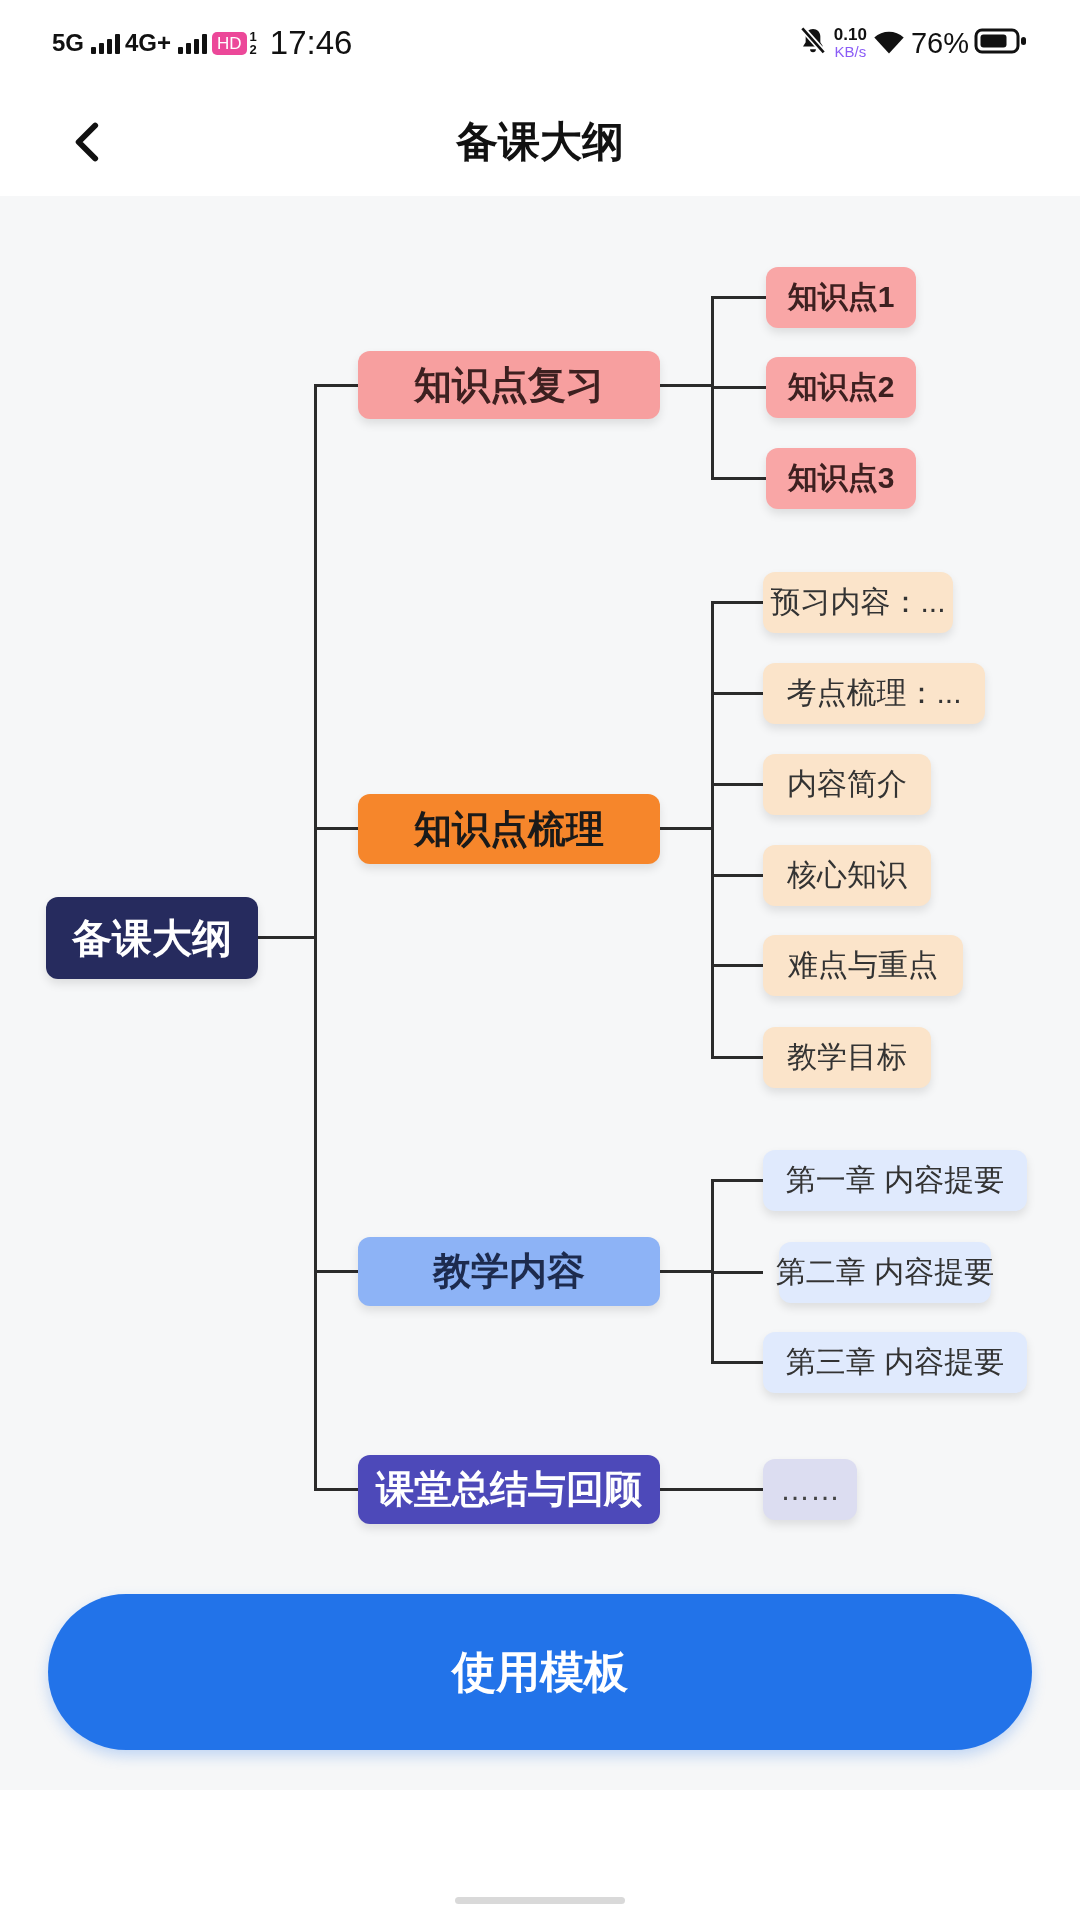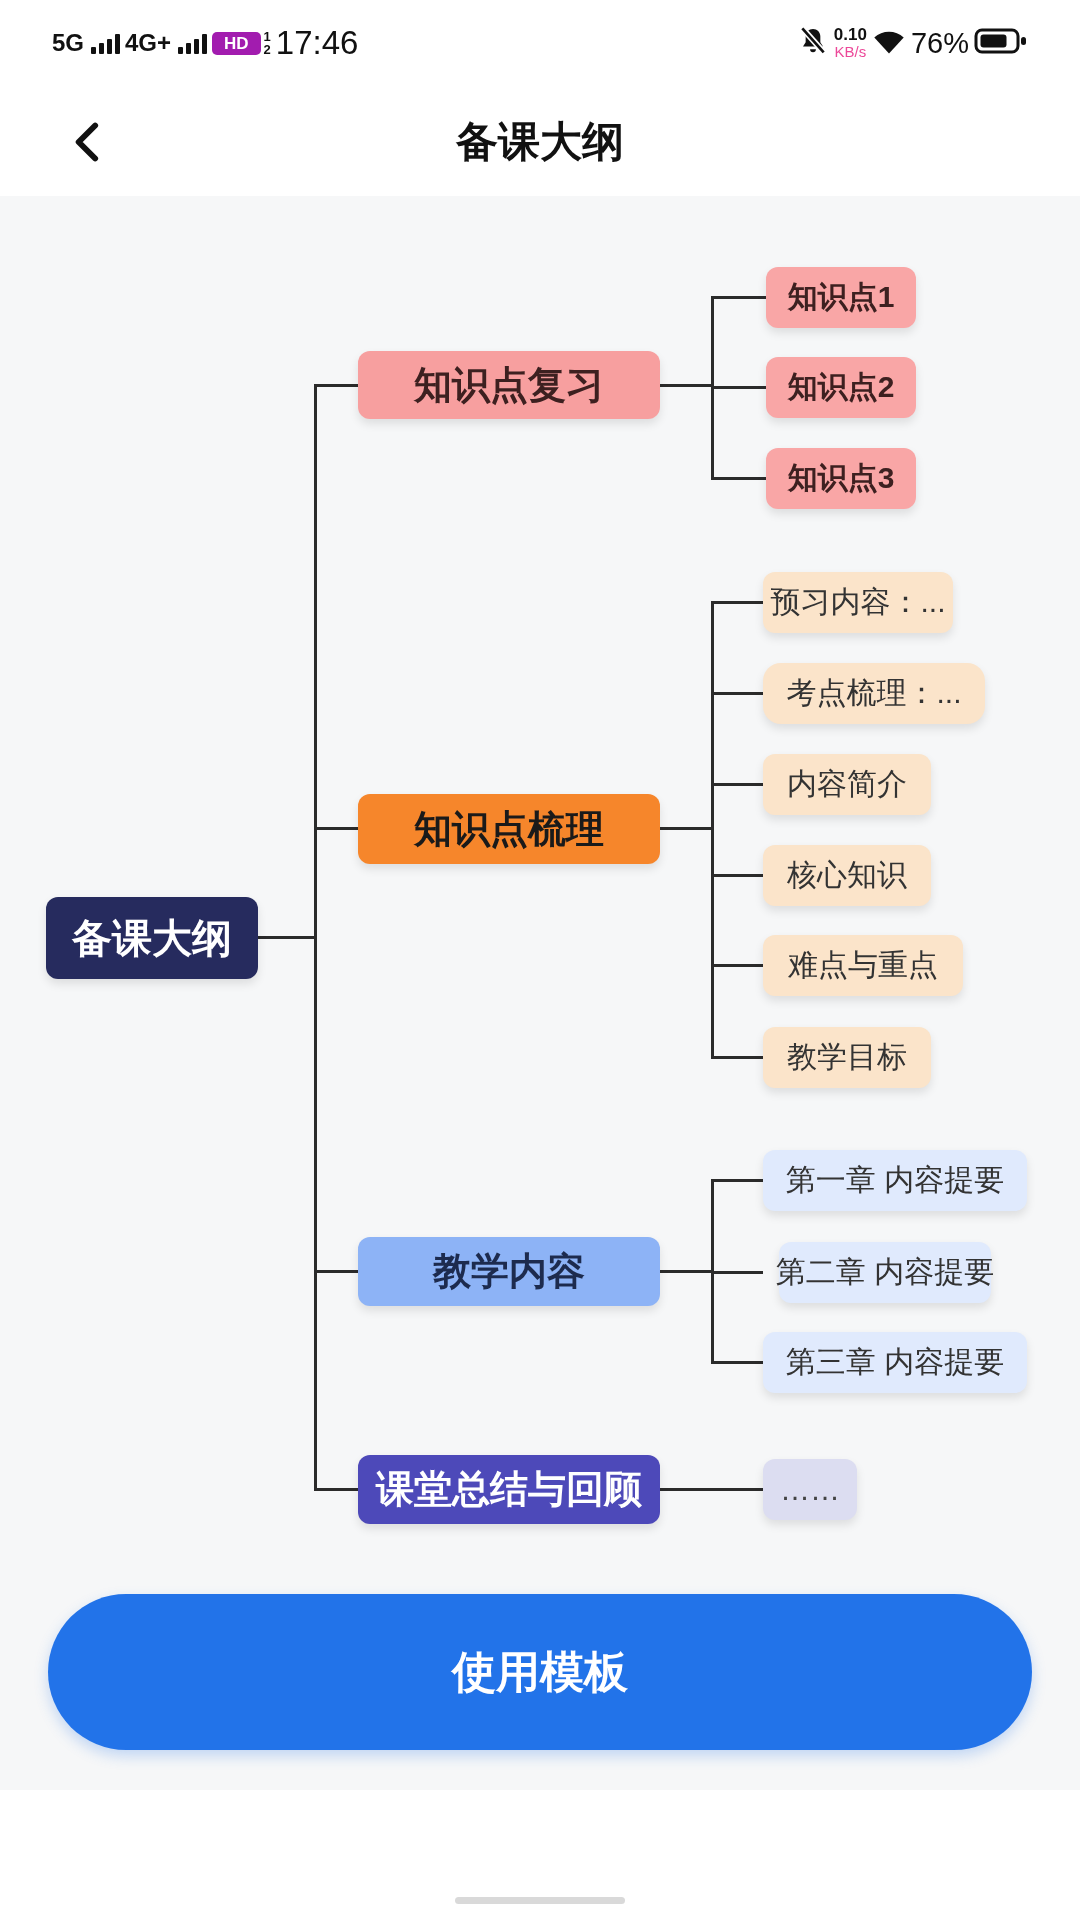--- a/index.html
+++ b/index.html
@@ -9,26 +9,26 @@
   .status-bar{position:absolute;top:14px;left:0;right:0;height:58px;display:flex;align-items:center;justify-content:space-between;padding:0 52px;box-sizing:border-box;color:#111;}
   .sb-left,.sb-right{display:flex;align-items:center;gap:5px;}
   .net-label{font-size:24px;font-weight:bold;letter-spacing:0;}
   .bars{display:inline-flex;align-items:flex-end;gap:3px;height:22px;margin-left:2px;}
   .bars i{display:block;width:5px;background:#111;border-radius:1px;}
   .bars i:nth-child(1){height:7px;}
   .bars i:nth-child(2){height:11px;}
   .bars i:nth-child(3){height:15px;}
   .bars i:nth-child(4){height:20px;}
   .hd-wrap{display:flex;align-items:center;gap:3px;}
-  .hd-badge{background:#a21caf;color:#fff;font-size:17px;font-weight:bold;border-radius:5px;padding:3px 12px;line-height:1;}
+  .hd-badge{background:#ec4899;color:#fff;font-size:17px;font-weight:normal;border-radius:5px;padding:3px 5px;line-height:1;}
   .sim-col{display:flex;flex-direction:column;font-size:13px;line-height:13px;font-weight:bold;color:#111;}
-  .sb-time{font-size:33px;font-weight:500;margin-left:0;}
+  .sb-time{font-size:33px;font-weight:500;margin-left:8px;}
   .speed-col{display:flex;flex-direction:column;align-items:center;line-height:1.05;}
   .speed-val{font-size:17px;font-weight:bold;}
-  .speed-unit{font-size:15px;color:#ec4899;}
+  .speed-unit{font-size:15px;color:#8b5cf6;}
   .batt-pct{font-size:29px;}
 
   
   .header{position:absolute;top:92px;left:0;right:0;height:100px;display:flex;align-items:center;justify-content:center;background:#fff;}
   .back-btn{position:absolute;left:58px;top:22px;width:56px;height:56px;display:flex;align-items:center;justify-content:center;cursor:pointer;}
   .page-title{font-size:42px;font-weight:bold;color:#111;}
 
   
   .content{position:absolute;top:196px;left:0;width:1080px;height:1594px;background:#f6f7f8;}
 
@@ -158,21 +158,21 @@
 
     <div class="node root-node" style="left:46px;top:701px;width:212px;height:82px;">备课大纲</div>
 
     <div class="node branch branch-1" style="left:358px;top:155px;width:302px;height:68px;">知识点复习</div>
     <div class="node child child-pink" style="left:766px;top:71px;width:150px;height:61px;">知识点1</div>
     <div class="node child child-pink" style="left:766px;top:161px;width:150px;height:61px;">知识点2</div>
     <div class="node child child-pink" style="left:766px;top:252px;width:150px;height:61px;">知识点3</div>
 
     <div class="node branch branch-2" style="left:358px;top:598px;width:302px;height:70px;">知识点梳理</div>
     <div class="node child child-peach" style="left:763px;top:376px;width:190px;height:61px;">预习内容：...</div>
-    <div class="node child child-peach" style="left:763px;top:467px;width:222px;height:61px;border-radius:18px;">考点梳理：...</div>
+    <div class="node child child-peach" style="left:763px;top:467px;width:222px;height:61px;">考点梳理：...</div>
     <div class="node child child-peach" style="left:763px;top:558px;width:168px;height:61px;">内容简介</div>
     <div class="node child child-peach" style="left:763px;top:649px;width:168px;height:61px;text-align:right;">核心知识</div>
     <div class="node child child-peach" style="left:763px;top:739px;width:200px;height:61px;">难点与重点</div>
     <div class="node child child-peach" style="left:763px;top:831px;width:168px;height:61px;">教学目标</div>
 
     <div class="node branch branch-3" style="left:358px;top:1041px;width:302px;height:69px;">教学内容</div>
     <div class="node child child-blue" style="left:763px;top:954px;width:264px;height:61px;">第一章 内容提要</div>
     <div class="node child child-blue" style="left:779px;top:1046px;width:212px;height:61px;">第二章 内容提要</div>
     <div class="node branch branch-4" style="left:358px;top:1259px;width:302px;height:69px;">课堂总结与回顾</div>
 

